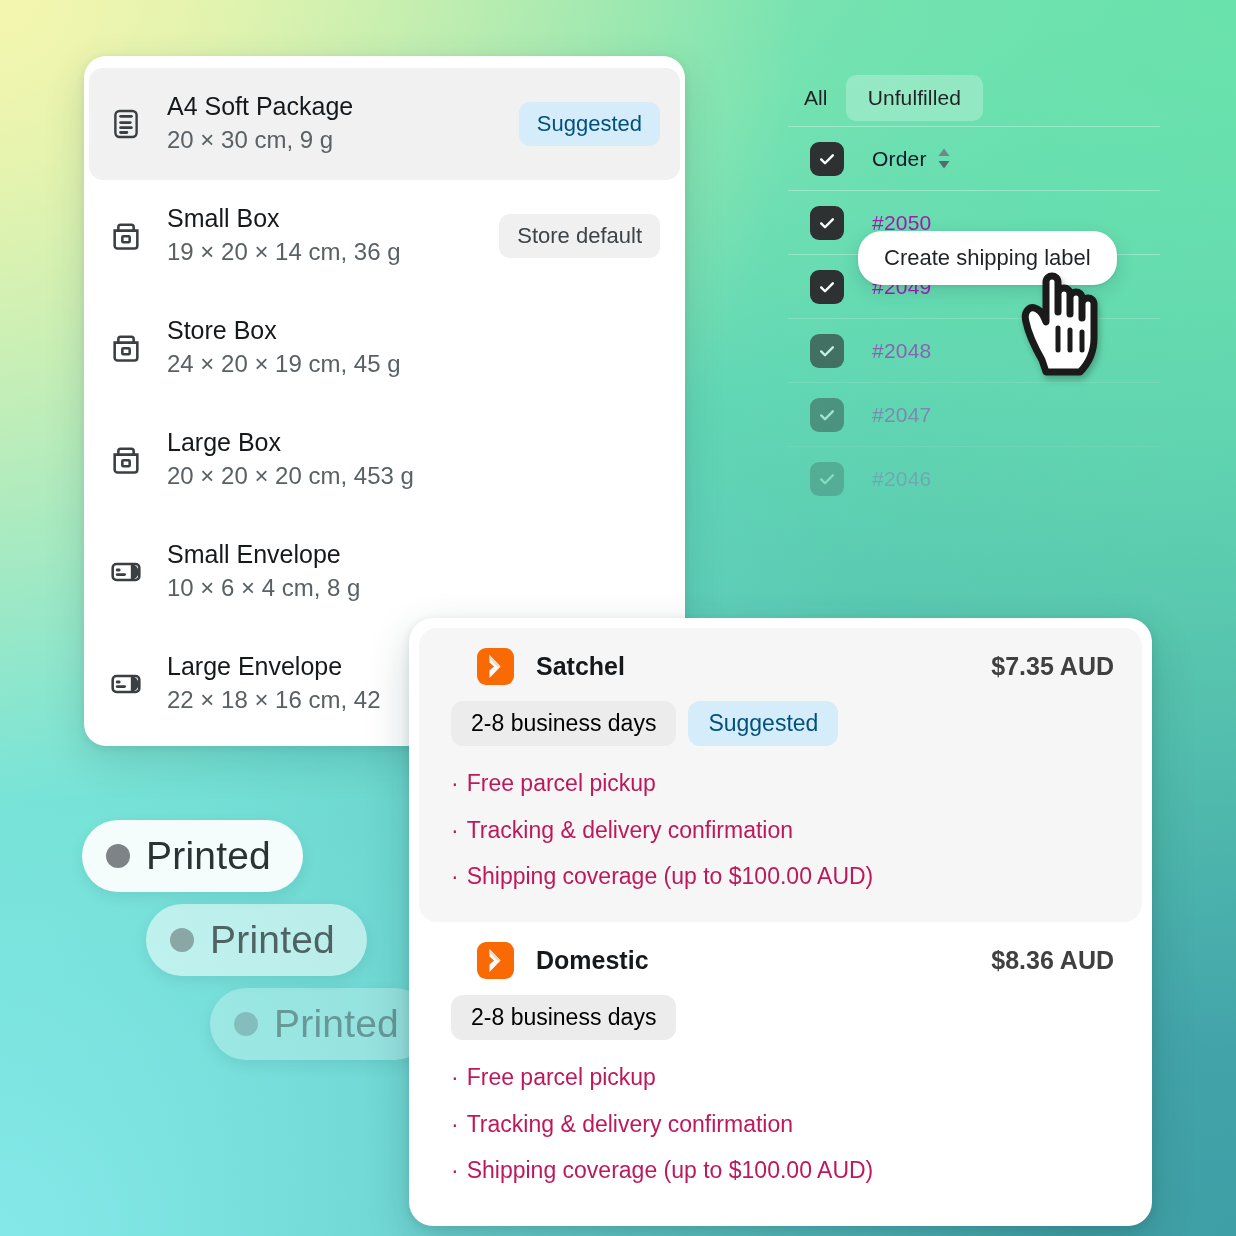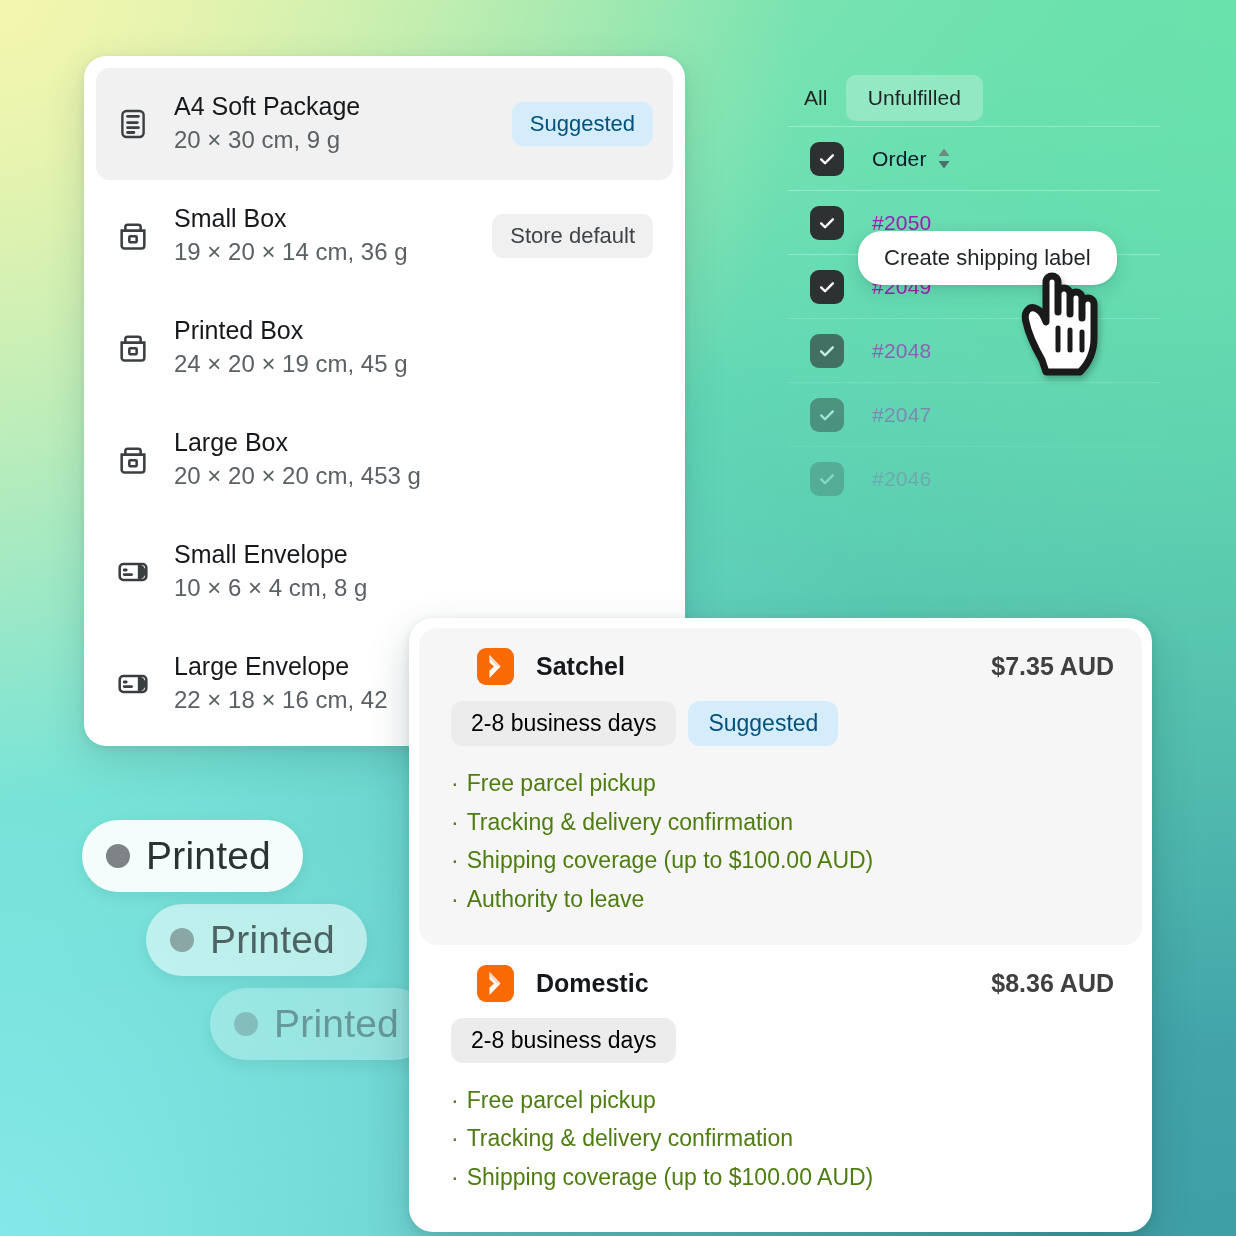--- a/index.html
+++ b/index.html
@@ -123,21 +123,21 @@
   }
 
   
   #package-card {
     position: absolute;
     left: 84px;
     top: 56px;
     width: 601px;
     background: #ffffff;
     border-radius: 22px;
-    padding: 12px 12px;
+    padding: 12px 5px;
     box-shadow: 0 14px 40px rgba(20,70,70,0.16), 0 2px 8px rgba(20,70,70,0.10);
     z-index: 3;
     overflow: hidden;
     height: 690px;
   }
 
   .pkg-item {
     display: flex;
     align-items: center;
     gap: 24px;
@@ -264,23 +264,24 @@
     padding: 9px 20px;
     border-radius: 12px;
     white-space: nowrap;
   }
   .tag.grey { background: #ececec; color: #000000; }
   .tag.blue { background: #d5ecfa; color: #00527c; }
 
   .feature-list { margin: 18px 0 0 4px; }
   .feature {
     font-size: 23px;
-    color: #4d7c0f;
+    color: #be185d;
     line-height: 1.68;
     white-space: nowrap;
+    margin-top: 8px;
   }
   .feature .b { margin-right: 8px; }
 </style>
 </head>
 <body>
 
 <div id="bg"></div>
 
 <div id="orders-panel">
   <div class="tabs-row">
@@ -398,21 +399,21 @@
 
   <div class="pkg-item">
     <span class="pkg-icon">
       <svg viewBox="0 0 24 24" fill="none" stroke="currentColor" stroke-width="1.8">
         <path d="M4 8.2 h16 v10.6 a2 2 0 0 1 -2 2 H6 a2 2 0 0 1 -2 -2 Z"></path>
         <path d="M6.6 8.2 V5.6 a1.6 1.6 0 0 1 1.6 -1.6 h7.6 a1.6 1.6 0 0 1 1.6 1.6 v2.6"></path>
         <rect x="9.4" y="12.2" width="5.2" height="4.2" rx="0.7"></rect>
       </svg>
     </span>
     <span class="pkg-text">
-      <span class="pkg-title" style="display:block">Printed Box</span>
+      <span class="pkg-title" style="display:block">Store Box</span>
       <span class="pkg-sub" style="display:block">24 × 20 × 19 cm, 45 g</span>
     </span>
   </div>
 
   <div class="pkg-item">
     <span class="pkg-icon">
       <svg viewBox="0 0 24 24" fill="none" stroke="currentColor" stroke-width="1.8">
         <path d="M4 8.2 h16 v10.6 a2 2 0 0 1 -2 2 H6 a2 2 0 0 1 -2 -2 Z"></path>
         <path d="M6.6 8.2 V5.6 a1.6 1.6 0 0 1 1.6 -1.6 h7.6 a1.6 1.6 0 0 1 1.6 1.6 v2.6"></path>
         <rect x="9.4" y="12.2" width="5.2" height="4.2" rx="0.7"></rect>
@@ -483,21 +484,20 @@
       <span class="rate-price">$7.35 AUD</span>
     </div>
     <div class="rate-tags">
       <span class="tag grey">2-8 business days</span>
       <span class="tag blue">Suggested</span>
     </div>
     <div class="feature-list">
       <div class="feature"><span class="b">·</span><span>Free parcel pickup</span></div>
       <div class="feature"><span class="b">·</span><span>Tracking &amp; delivery confirmation</span></div>
       <div class="feature"><span class="b">·</span><span>Shipping coverage (up to $100.00 AUD)</span></div>
-      <div class="feature"><span class="b">·</span><span>Authority to leave</span></div>
     </div>
   </div>
 
   <div class="rate">
     <div class="rate-head">
       <span class="carrier-logo">
         <svg viewBox="0 0 37 37">
           <path d="M12.5 7 L23.5 18.5 L12.5 30 L12.5 22.5 L17 18.5 L12.5 14.5 Z" fill="#ffffff"></path>
           <path d="M12.5 7 L23.5 18.5 L20 18.5 L12.5 10.4 Z" fill="#f9d8bf"></path>
         </svg>

